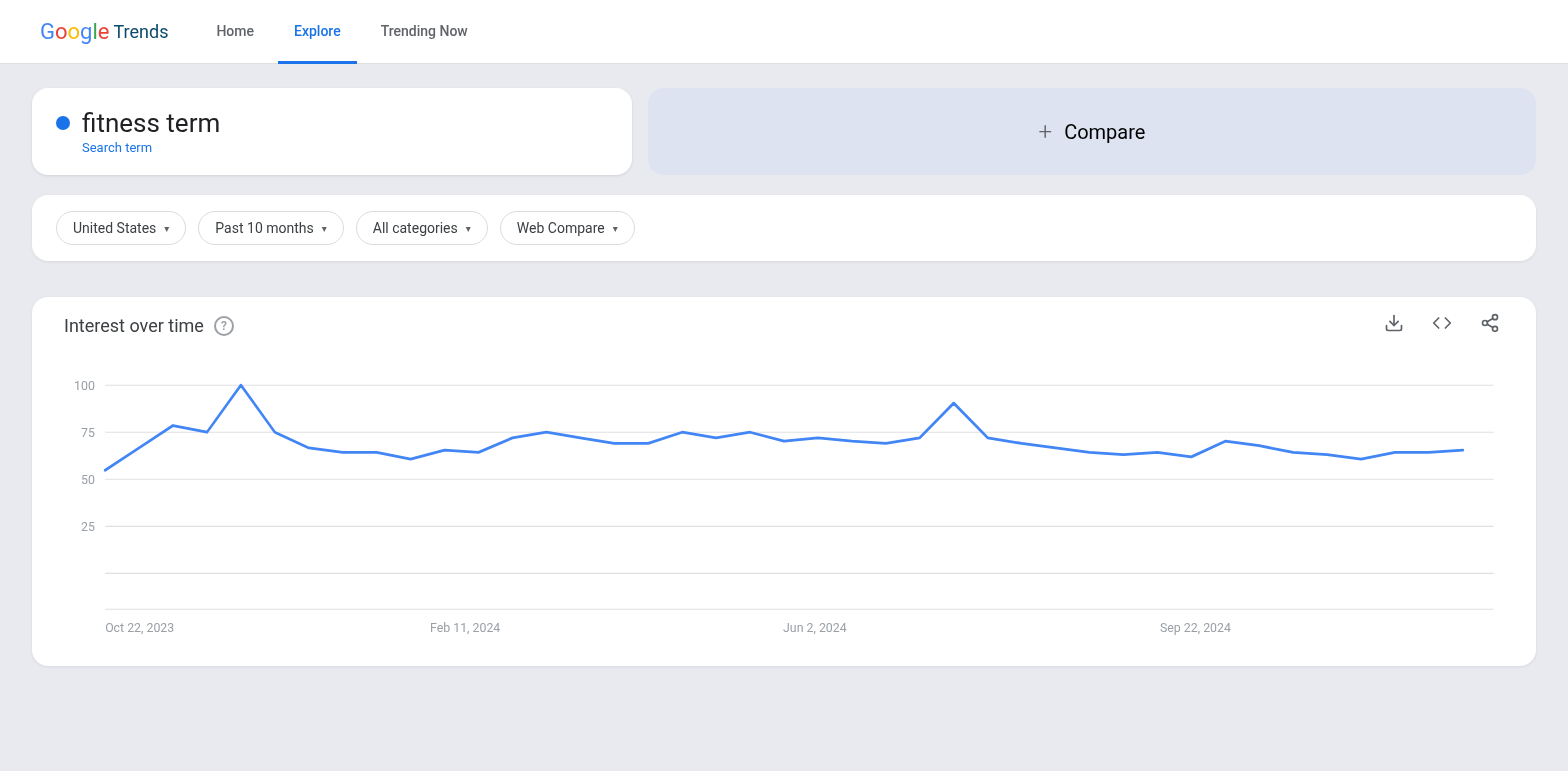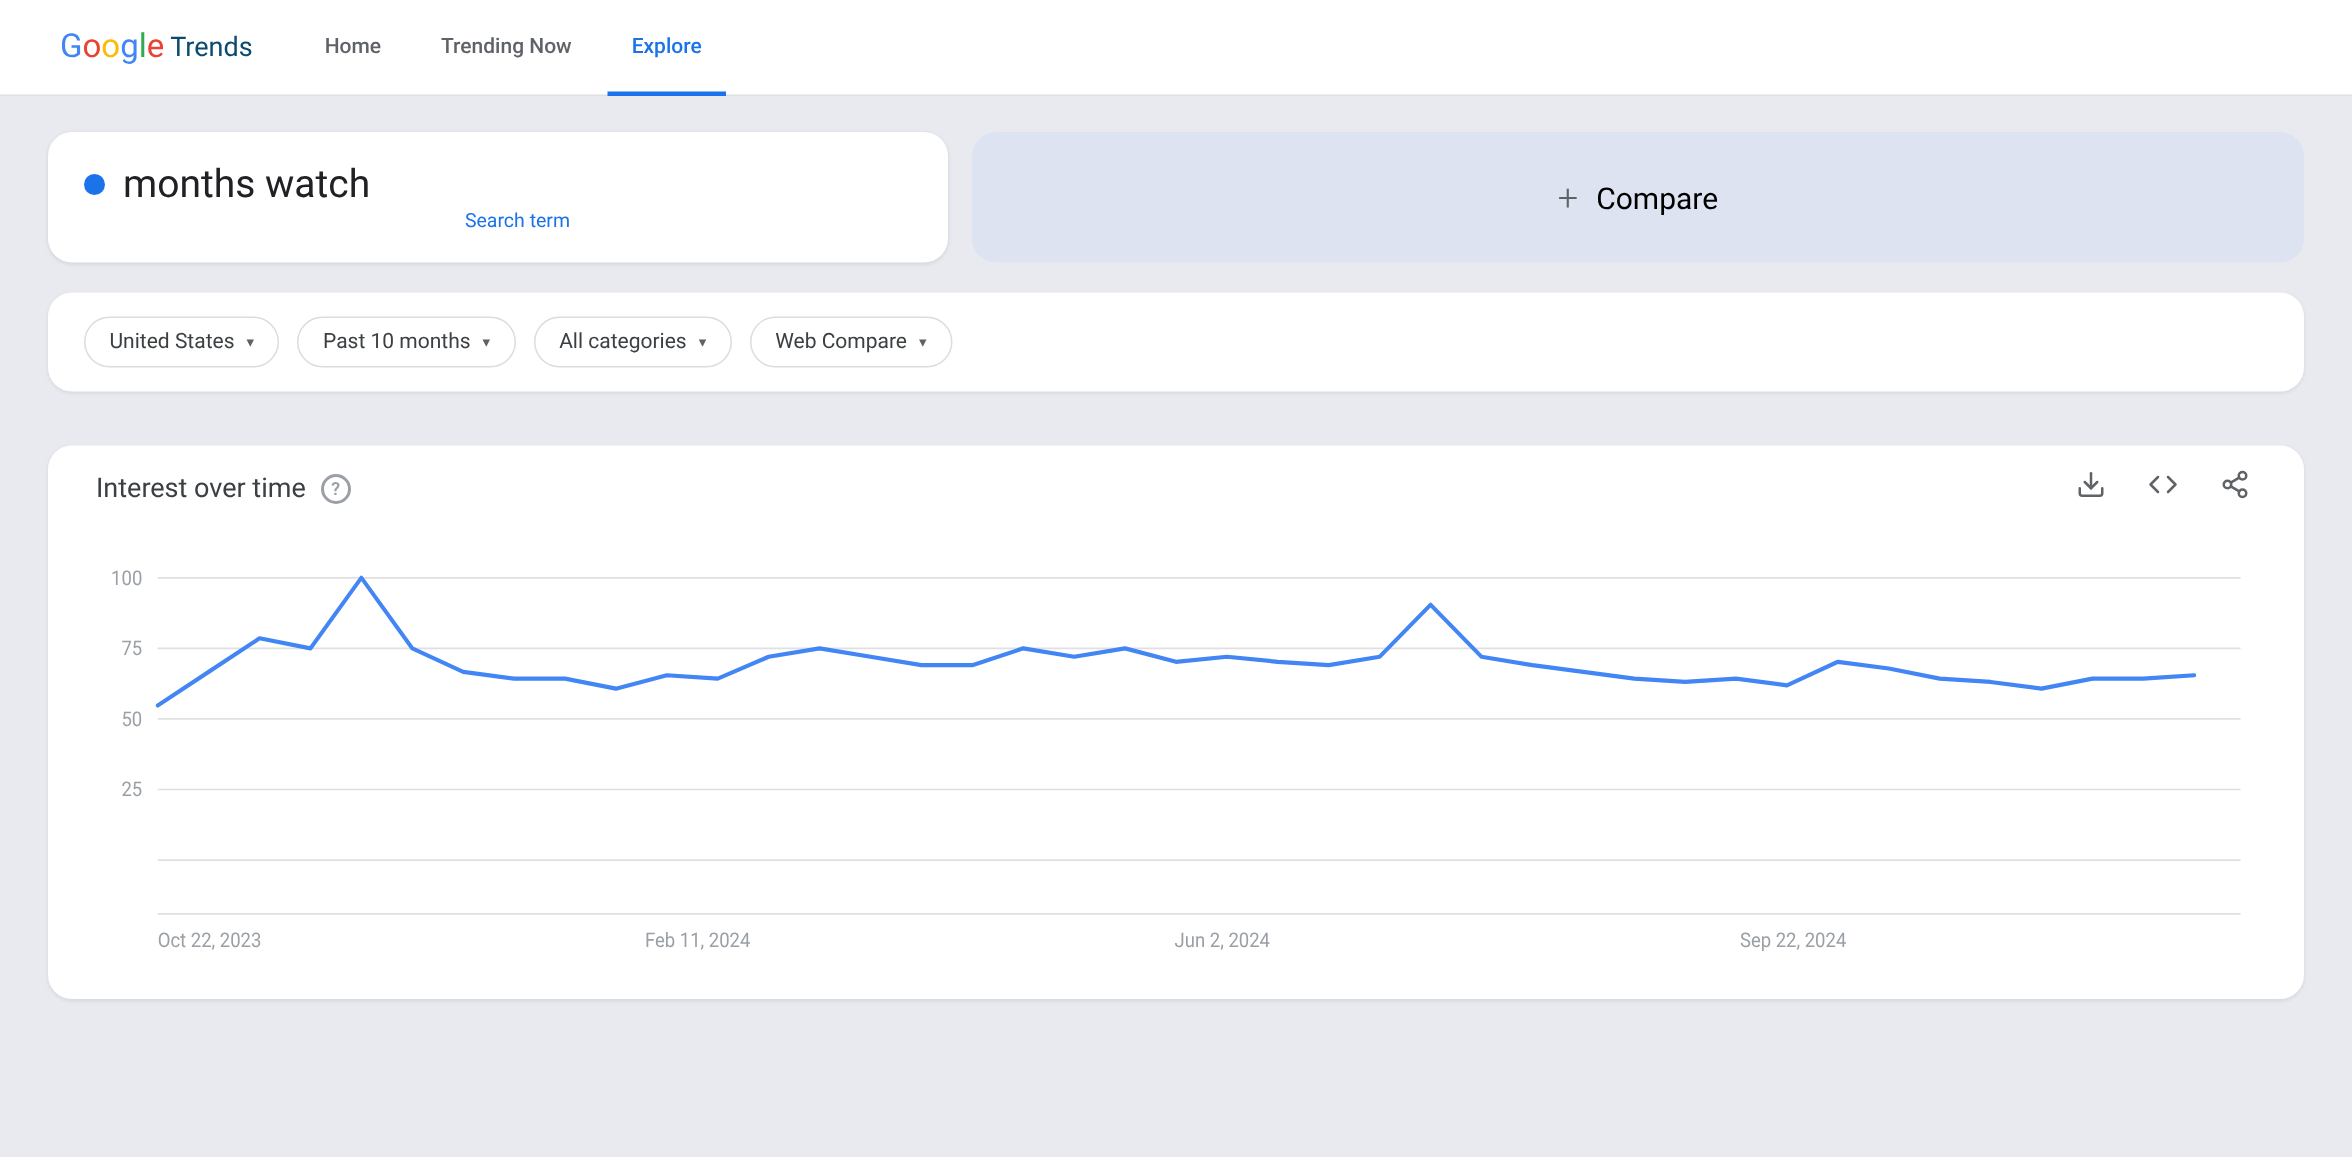--- a/index.html
+++ b/index.html
@@ -105,21 +105,20 @@
     .search-term-text {
       font-size: 26px;
       font-weight: 400;
       color: #202124;
     }
     .search-type {
       font-size: 13px;
       color: #1a73e8;
       margin-top: 2px;
       padding-left: 26px;
-      text-align: center;
     }
     .compare-card {
       background: #dde3f0;
       border-radius: 16px;
       padding: 20px 24px;
       flex: 1;
       display: flex;
       align-items: center;
       justify-content: center;
       cursor: pointer;
@@ -234,32 +233,32 @@
 
 <header class="header">
   <a class="logo" href="#">
     <span class="logo-google">
       <span class="logo-g">G</span><span class="logo-o1">o</span><span class="logo-o2">o</span><span class="logo-g2">g</span><span class="logo-l">l</span><span class="logo-e">e</span>
     </span>
     <span class="logo-trends">Trends</span>
   </a>
   <nav class="nav">
     <a class="nav-item" href="#">Home</a>
+    <a class="nav-item active" href="#">Explore</a>
     <a class="nav-item" href="#">Trending Now</a>
-    <a class="nav-item active" href="#">Explore</a>
   </nav>
 </header>
 
 <main class="main">
 
   <div class="search-row">
     <div class="search-card">
       <div class="search-term-row">
         <div class="search-dot"></div>
-        <span class="search-term-text">months watch</span>
+        <span class="search-term-text">fitness term</span>
       </div>
       <div class="search-type">Search term</div>
     </div>
     <div class="compare-card">
       <div class="compare-inner">
         <span class="compare-plus">+</span>
         <span class="compare-text">Compare</span>
       </div>
     </div>
   </div>

